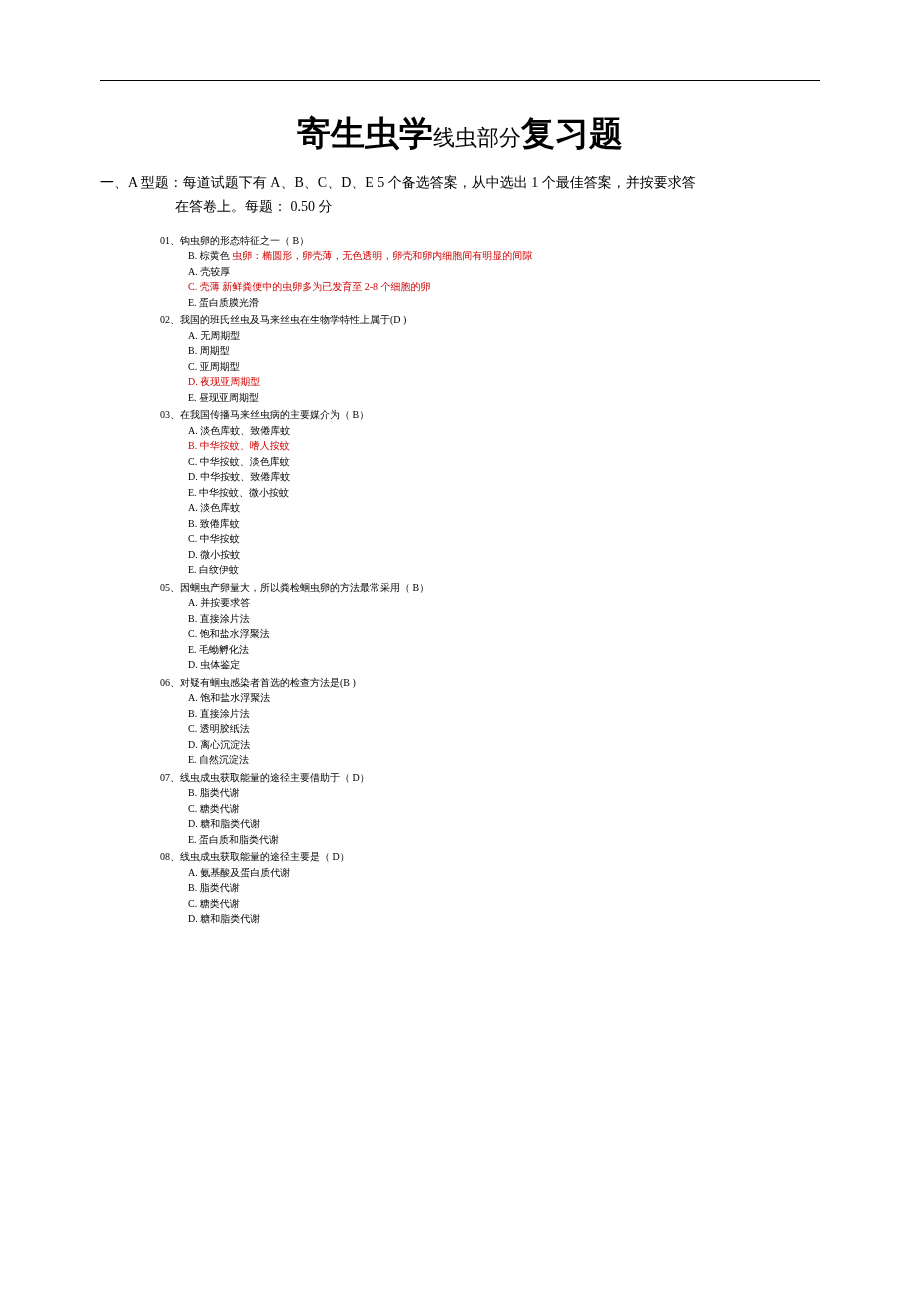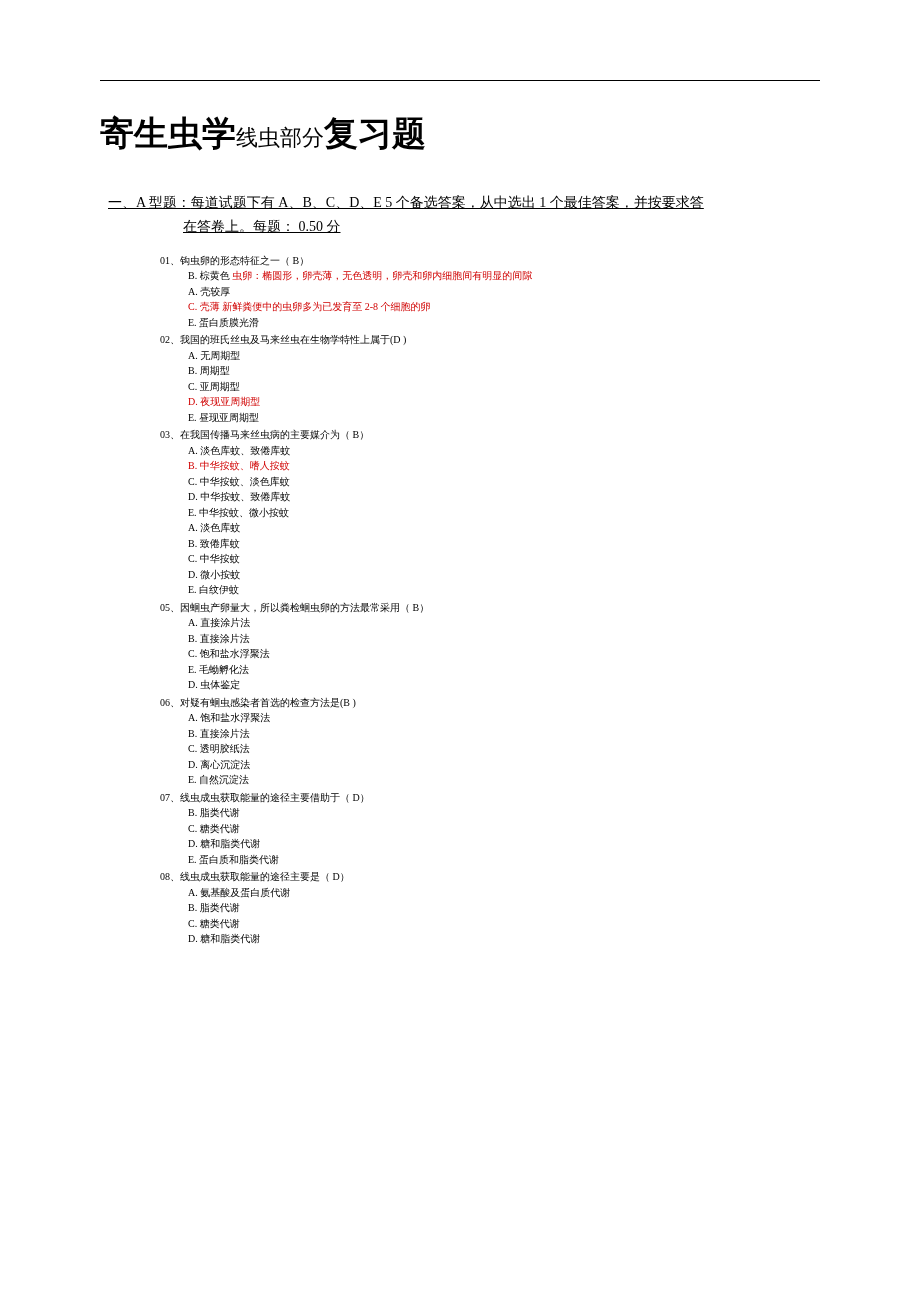--- a/index.html
+++ b/index.html
@@ -11,37 +11,37 @@
     width: 920px;
   }
   .page {
     padding: 60px 100px 40px 100px;
   }
   .top-rule {
     border-top: 1px solid #000;
     margin: 20px 0 30px 0;
   }
   .title {
-    margin-bottom: 34px;
+    text-align: center;
+    margin-bottom: 14px;
   }
   .title .big {
     font-family: "KaiTi", "STKaiti", serif;
     font-size: 34px;
     font-weight: bold;
   }
   .title .mid {
     font-family: "KaiTi", "STKaiti", serif;
     font-size: 22px;
   }
   .section-intro {
     font-size: 14px;
     line-height: 1.7;
-    margin-left: 8px;
+    margin-left: 0;
     margin-bottom: 14px;
-    text-decoration: underline;
   }
   .section-intro .line1 { display: block; }
   .section-intro .line2 { display: block; padding-left: 75px; }
   .q-block { margin-left: 60px; font-size: 10px; line-height: 1.55; }
   .q-stem { margin-top: 2px; }
   .opts { margin-left: 28px; }
   .opt { display: block; }
   .red { color: #d00000; }
 </style>
 </head>
@@ -87,21 +87,21 @@
       </div>
       <div class="opts">
         <span class="opt">A. 淡色库蚊</span>
         <span class="opt">B. 致倦库蚊</span>
         <span class="opt">C. 中华按蚊</span>
         <span class="opt">D. 微小按蚊</span>
         <span class="opt">E. 白纹伊蚊</span>
       </div>
       <div class="q-stem">05、因蛔虫产卵量大，所以粪检蛔虫卵的方法最常采用（ B）</div>
       <div class="opts">
-        <span class="opt">A. 直接涂片法</span>
+        <span class="opt">A. 并按要求答</span>
         <span class="opt">B. 直接涂片法</span>
         <span class="opt">C. 饱和盐水浮聚法</span>
         <span class="opt">E. 毛蚴孵化法</span>
         <span class="opt">D. 虫体鉴定</span>
       </div>
       <div class="q-stem">06、对疑有蛔虫感染者首选的检查方法是(B  )</div>
       <div class="opts">
         <span class="opt">A. 饱和盐水浮聚法</span>
         <span class="opt">B. 直接涂片法</span>
         <span class="opt">C. 透明胶纸法</span>

